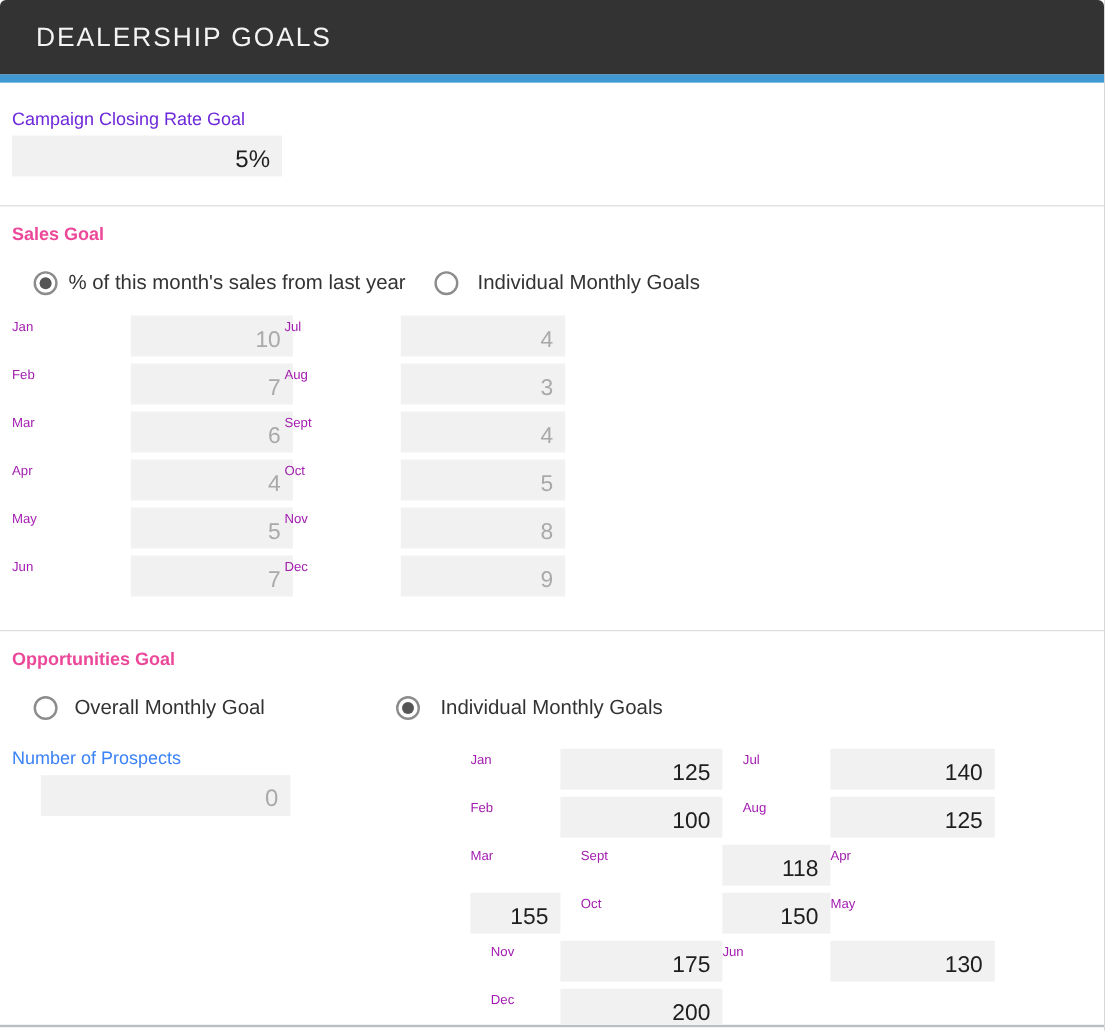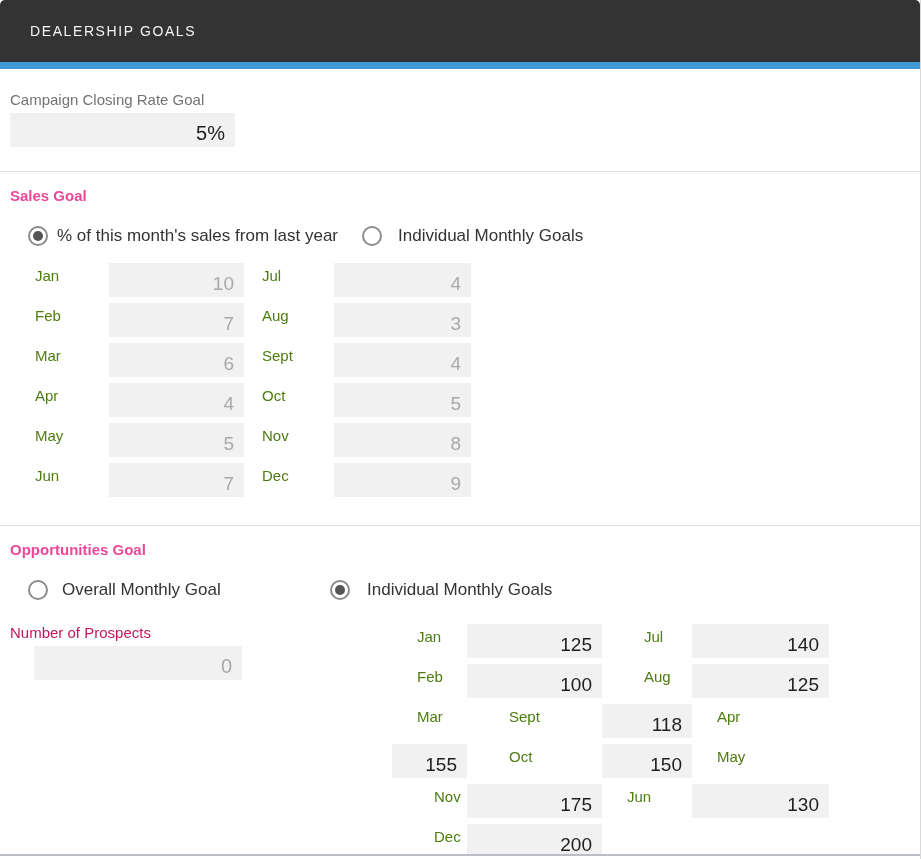--- a/index.html
+++ b/index.html
@@ -7,27 +7,27 @@
     width:921px; height:859px; box-sizing:border-box;
     border-right:1px solid #d8d8d8;
     display:flex; flex-direction:column;
     padding-bottom:3px;
   }
   .header {
     height:62px; flex:none; background:#333333;
     border-radius:5px 5px 0 0;
     display:flex; align-items:center; padding-left:30px;
   }
-  .header-title { color:#f4f4f4; font-size:14px; letter-spacing:1.6px; font-weight:400; }
+  .header-title { color:#f4f4f4; font-size:22px; letter-spacing:1.6px; font-weight:400; }
   .accent-bar { height:7px; flex:none; background:#4199d3; }
   .content { flex:1; background:#fff; border-bottom:2px solid #b9bfc4; overflow:hidden; }
 
   .section { padding-left:10px; padding-right:10px; }
   .campaign-section { padding-top:22px; padding-bottom:24px; }
-  .field-label { font-size:15px; color:#737373; margin-bottom:5px; }
+  .field-label { font-size:15px; color:#6d28d9; margin-bottom:5px; }
   .text-input {
     background:#f1f1f1; border:none; outline:none; height:34px; box-sizing:border-box;
     text-align:right; font-size:20px; color:#1e1e1e;
     padding:10px 10px 3px 10px; font-family:inherit; display:block;
   }
   .text-input.disabled { color:#a9a9a9;margin-left:24px; }
   .campaign-input { width:225px; }
 
   .divider { border-top:1px solid #dddddd; height:0; }
 
@@ -53,30 +53,30 @@
   .opps-radio-1 { margin-left:18px; }
   .opps-radio-label-1 { margin-left:14px; width:268px; flex:none; }
   .opps-radio-label-2 { margin-left:17px; }
 
   .body-row { display:flex; align-items:flex-start; }
   .sales-body { margin-top:17px; padding-bottom:28px; }
   .opps-body { margin-top:24px; padding-bottom:10px; }
 
   .left-col { width:382px; flex:none; }
   .pct-input { width:208px; margin-left:10px; margin-top:3px; }
-  .prospects-label { color:#be185d; font-size:15px; margin-bottom:5px; }
+  .prospects-label { color:#3b82f6; font-size:15px; margin-bottom:5px; }
   .prospects-input { width:208px; }
 
   .month-grid {
     display:grid;
     grid-template-columns:75px 135px 90px 137px;
     row-gap:6px;
     align-items:start;
   }
-  .m-label { font-size:15px; color:#4d7c0f; padding-top:4px;margin-left:25px; }
+  .m-label { font-size:11px; color:#a21caf; padding-top:4px; }
   .m-label.col2 { padding-left:17px; box-sizing:border-box; }
   .m-input { width:100%; font-size:19px; }
 </style>
 </head>
 <body>
 
 <div class="card">
 
   <div class="header">
     <span class="header-title">DEALERSHIP GOALS</span>

